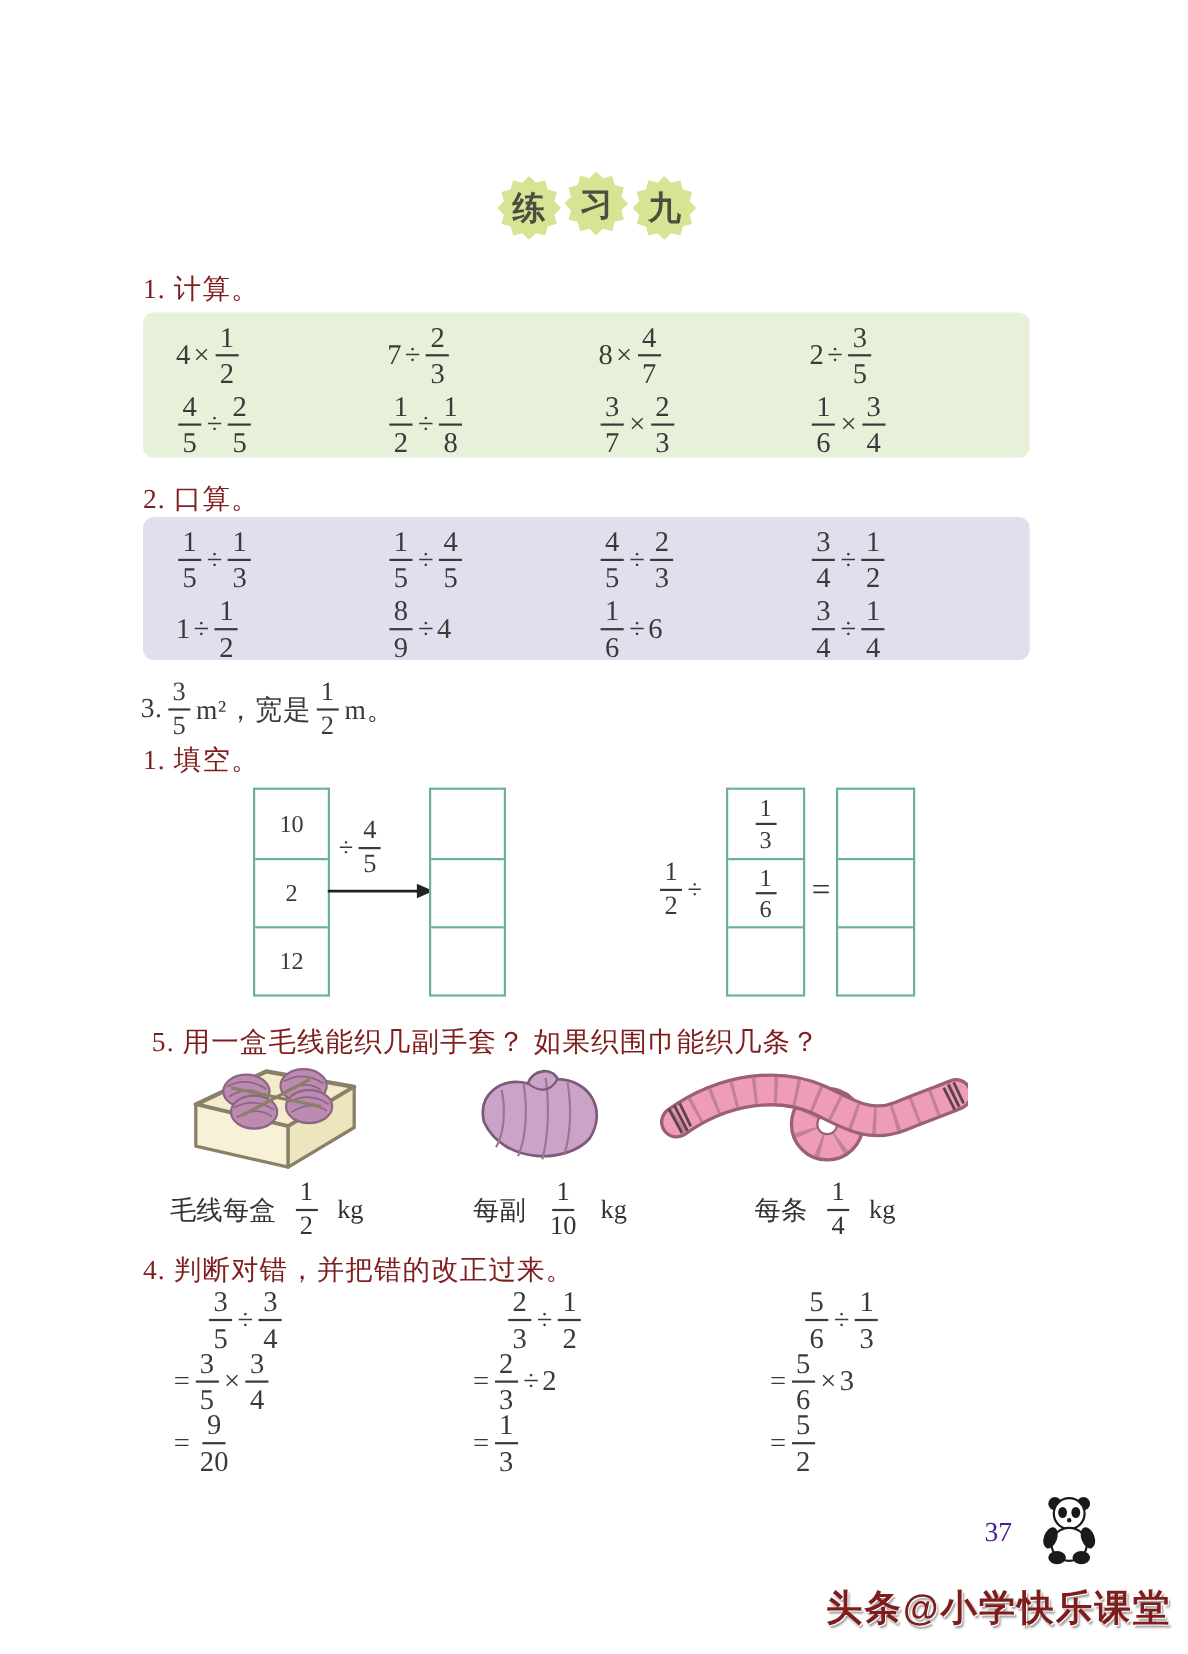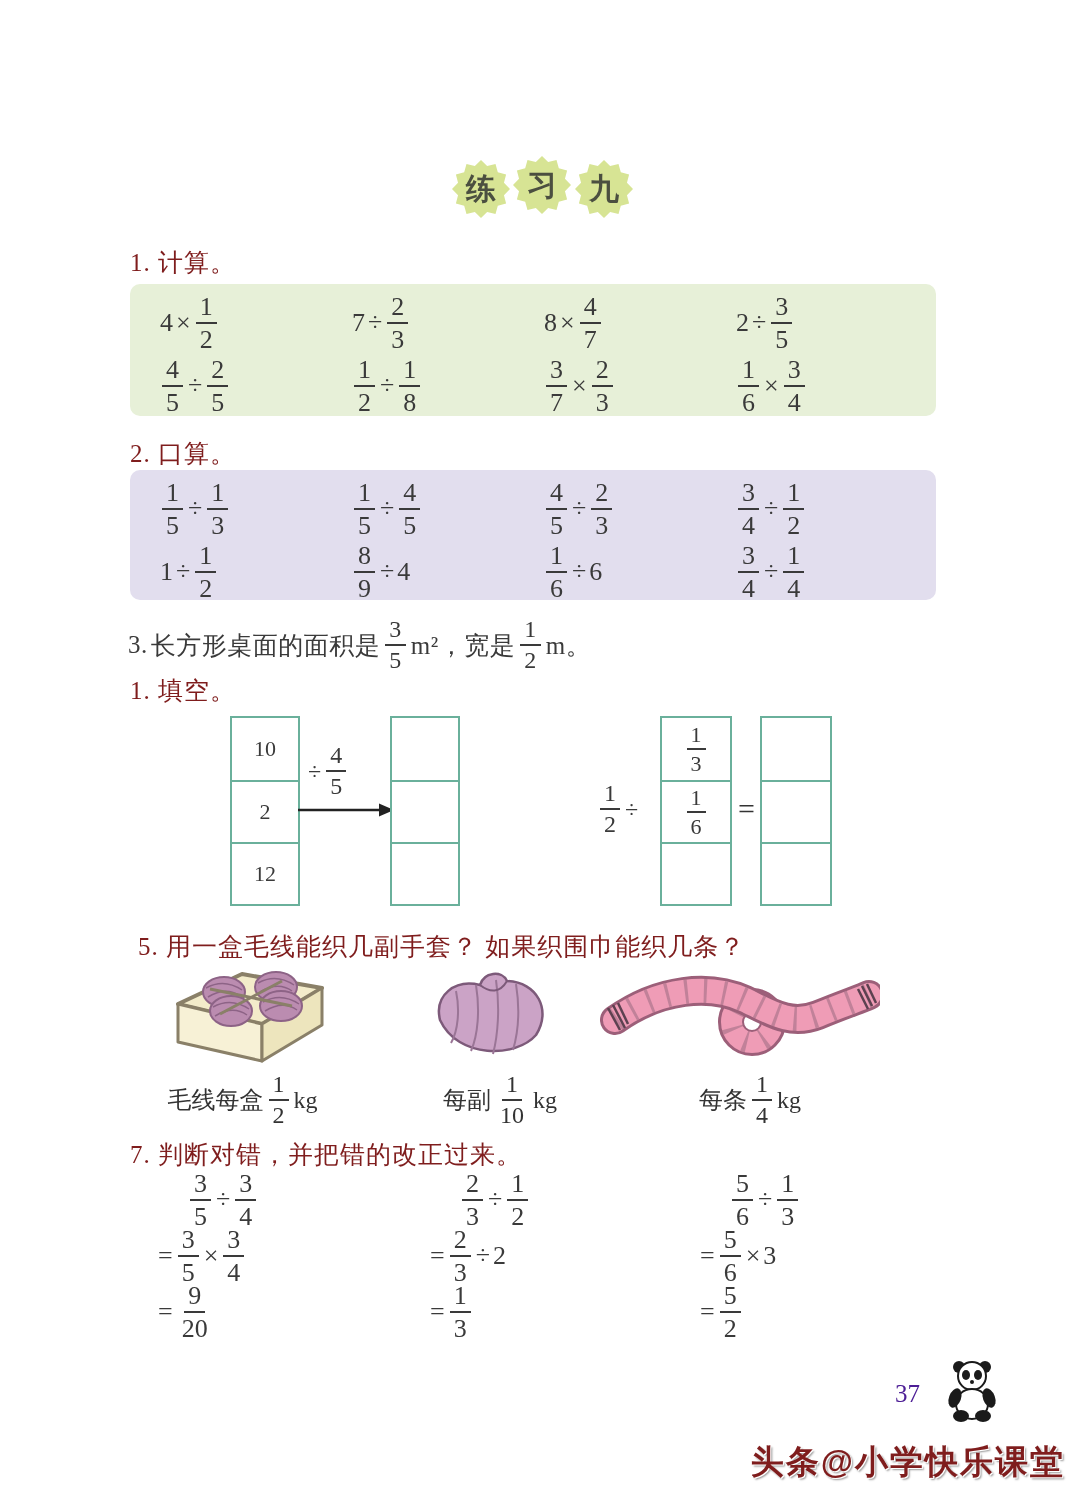--- a/index.html
+++ b/index.html
@@ -46,21 +46,21 @@
     border-top:2px solid #6ab09b; font-size:26px;
   }
   .col3 .cell:first-child { border-top:none; }
   .col3 .cell .expr { font-size:22px; }
 
   
   .p6col .line { display:flex; align-items:center; height:56px; font-size:26px; column-gap:3px; }
   .p6col .line.indent { margin-left:30px; }
 
   
-  .caption { display:flex; align-items:center; justify-content:center; font-size:24px; column-gap:3px; }
+  .caption { display:flex; align-items:center; justify-content:center; font-size:24px; column-gap:16px; }
   .caption .fr, .p3line .fr { font-size:24px; }
 
   .p3line { display:flex; align-items:center; font-size:25px; column-gap:3px; letter-spacing:0.5px; }
 
   
   .pagenum { font-size:25px; color:#4c1d95; }
   .watermark {
     font-family:"Liberation Sans","DejaVu Sans",sans-serif;
     font-size:33px; font-weight:700; color:#7f1d1d; letter-spacing:2px;
     text-shadow:1px 1px 0 #ffffff, 2px 2px 2px #9a9a9a;
@@ -244,21 +244,20 @@
       <span class="tk">÷</span>
       <span class="fr">
         <span class="fn">1</span>
         <span class="fd">4</span>
       </span>
     </div>
 </div>
 
 <div class="abs p3line expr" style="left:128px; top:614px; height:62px; font-size:25px;">
     <span class="tk">3.</span>
-    <span class="tk">长方形桌面的面积是</span>
     <span class="fr">
       <span class="fn">3</span>
       <span class="fd">5</span>
     </span>
     <span class="tk">m²，宽是</span>
     <span class="fr">
       <span class="fn">1</span>
       <span class="fd">2</span>
     </span>
     <span class="tk">m。</span>
@@ -398,21 +397,21 @@
   </div>
 <div class="abs caption" style="left:680px; top:1072px; width:140px; height:56px;">
     <span class="tk">每条</span>
     <span class="fr">
       <span class="fn">1</span>
       <span class="fd">4</span>
     </span>
     <span class="tk">kg</span>
   </div>
 
-<div class="abs plabel" style="left:130px; top:1138px;">7. 判断对错，并把错的改正过来。</div>
+<div class="abs plabel" style="left:130px; top:1138px;">4. 判断对错，并把错的改正过来。</div>
 
 <div class="abs p6col" style="left:158px; top:1172px; width:250px;">
   <div class="line indent expr">
       <span class="fr">
         <span class="fn">3</span>
         <span class="fd">5</span>
       </span>
       <span class="tk">÷</span>
       <span class="fr">
         <span class="fn">3</span>

